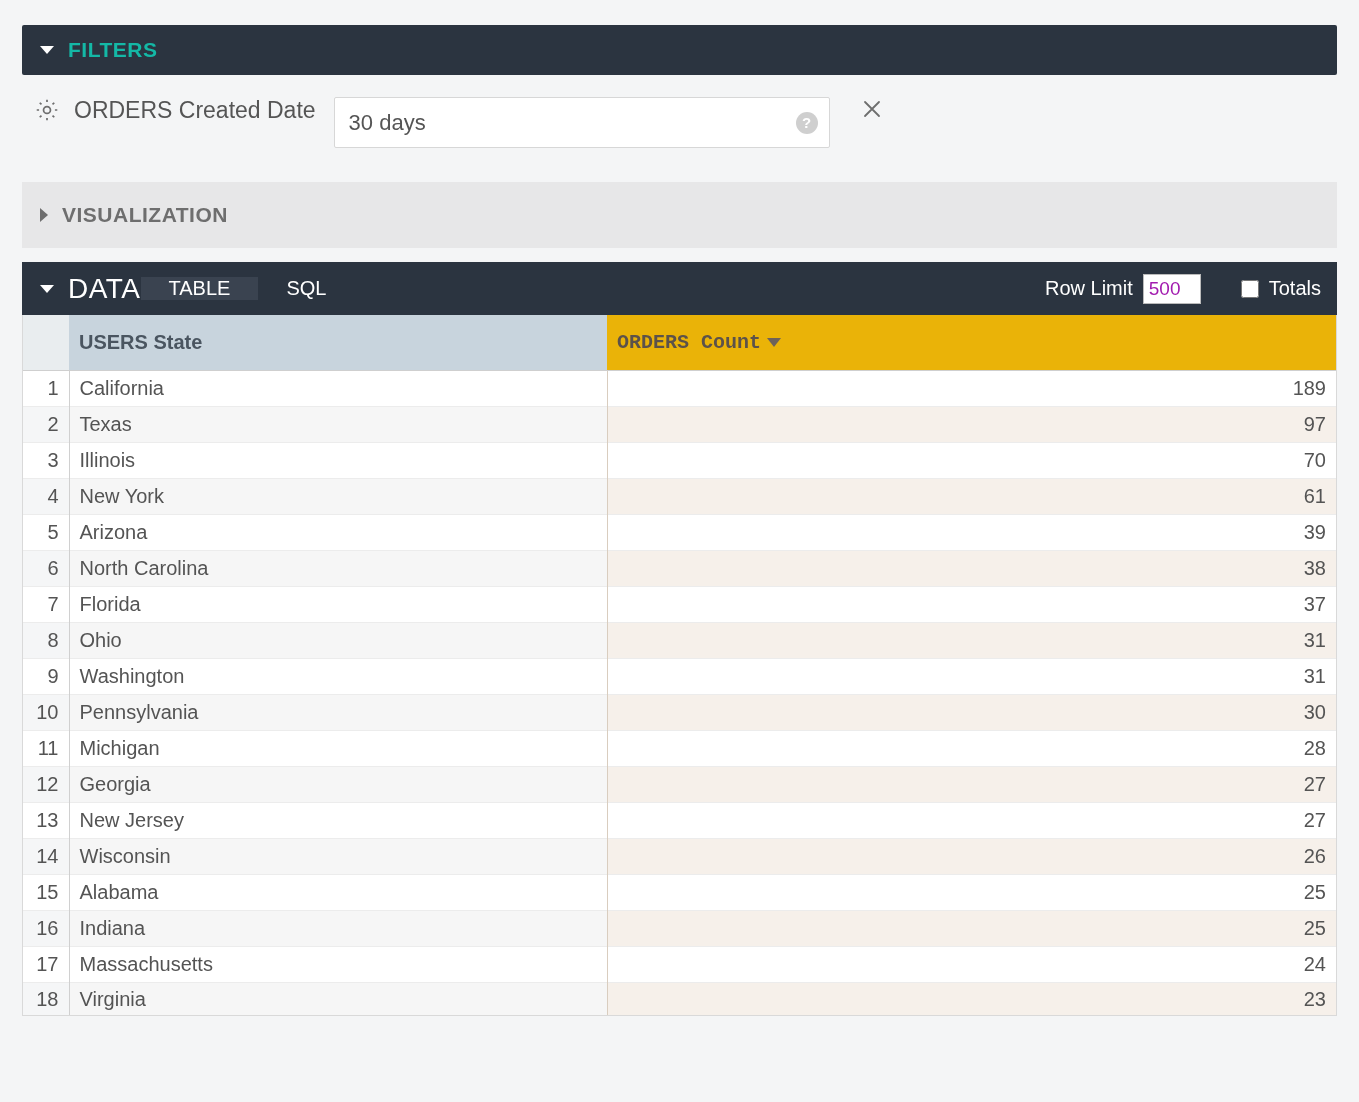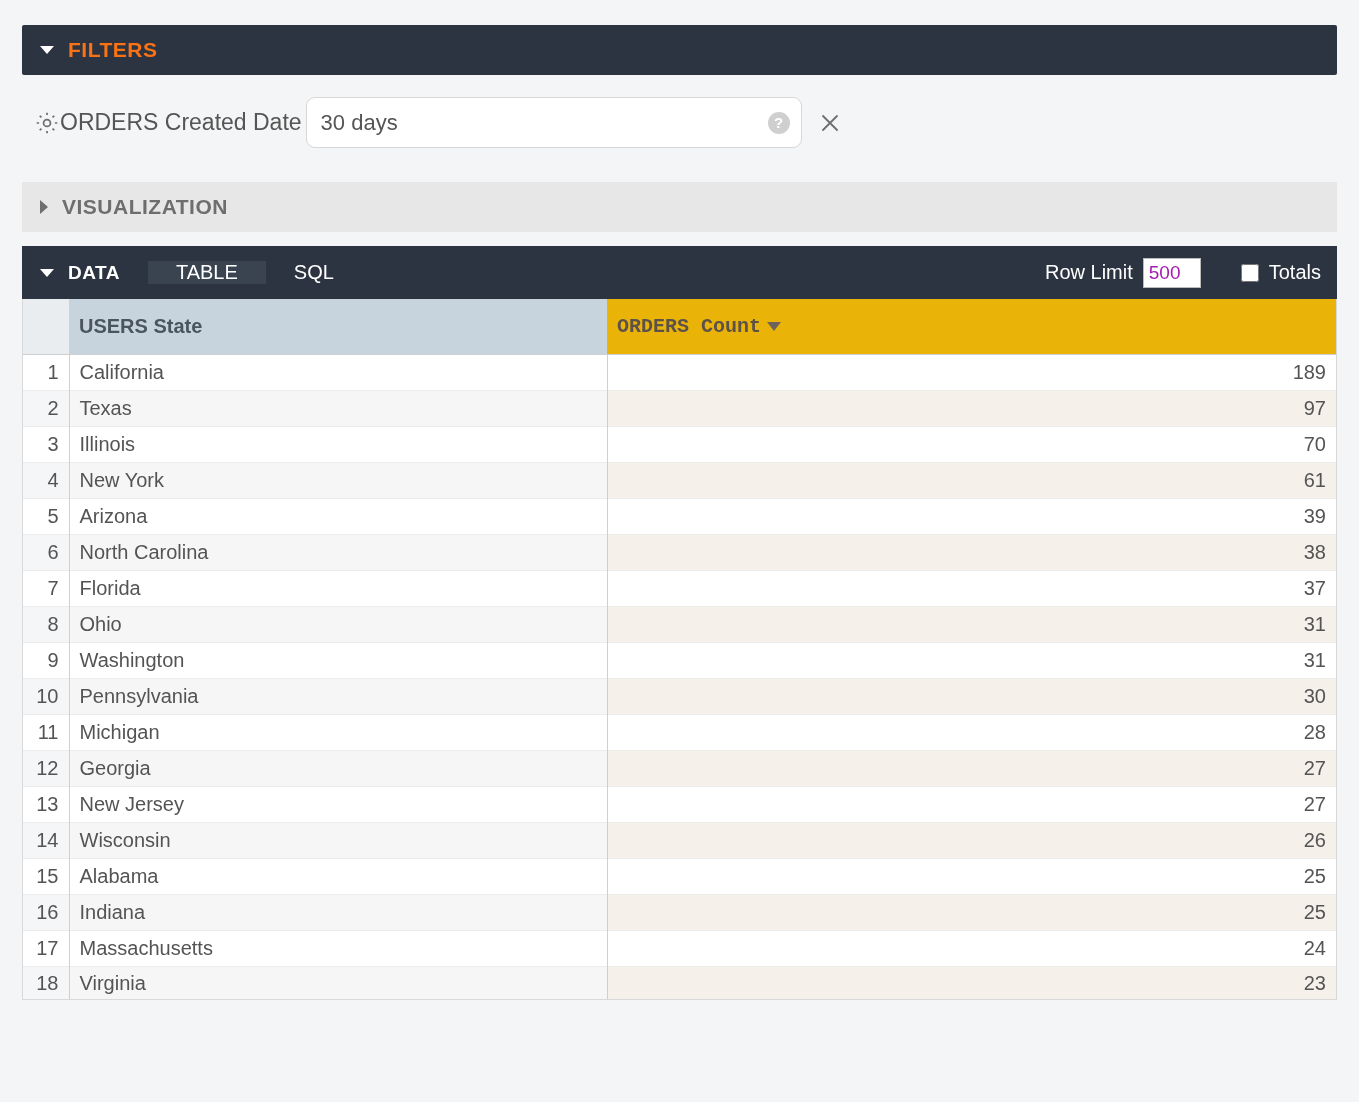--- a/index.html
+++ b/index.html
@@ -2,21 +2,21 @@
 <html><head>
 <meta charset="utf-8">
 <style>
   * { box-sizing: border-box; margin: 0; padding: 0; }
   html, body { width: 1359px; height: 1102px; background: #f4f5f6; font-family: -apple-system, "Helvetica Neue", Arial, sans-serif; color: #333; }
   .page { padding: 25px 22px 0 22px; }
 
   
   .panel-bar {
     background: #2b3440;
-    color: #f97316;
+    color: #14b8a6;
     height: 50px;
     display: flex;
     align-items: center;
     padding: 0 18px;
     border-radius: 2px;
   }
   .panel-bar .caret {
     width: 0; height: 0;
     border-left: 7px solid transparent;
     border-right: 7px solid transparent;
@@ -25,34 +25,35 @@
   }
   .panel-bar .title {
     font-size: 21px;
     font-weight: 600;
     letter-spacing: 0.5px;
   }
 
   
   .filter-row {
     display: flex;
-    align-items: center;
+    align-items: flex-start;
     padding: 22px 12px 26px 12px;
+    gap: 14px;
   }
   .gear-icon { width: 26px; height: 26px; color: #6e6e6e; }
   .filter-label { font-size: 23px; color: #555; margin-right: 4px; }
   .filter-input-wrap {
     position: relative;
     width: 496px;
   }
   .filter-input {
     width: 100%;
     height: 51px;
     border: 1px solid #d7d7d7;
-    border-radius: 9px;
+    border-radius: 2px;
     padding: 0 44px 0 14px;
     font-size: 22px;
     color: #555;
     background: #fff;
   }
   .help-icon {
     position: absolute;
     right: 12px; top: 50%; transform: translateY(-50%);
     width: 22px; height: 22px; border-radius: 50%;
     background: #cfcfcf; color: #fff;
@@ -63,21 +64,21 @@
     margin-left: 16px;
     width: 24px; height: 24px;
     color: #6e6e6e;
     cursor: pointer;
   }
   .remove-filter svg { width: 24px; height: 24px; }
 
   
   .viz-bar {
     background: #e7e7e8;
-    height: 50px;
+    height: 66px;
     display: flex;
     align-items: center;
     padding: 0 18px;
     margin-top: 8px;
   }
   .viz-bar .caret-right {
     width: 0; height: 0;
     border-top: 7px solid transparent;
     border-bottom: 7px solid transparent;
     border-left: 8px solid #6e6e6e;
@@ -90,21 +91,21 @@
     background: #2b3440;
     color: #fff;
     height: 53px;
     display: flex;
     align-items: stretch;
     padding-left: 18px;
     margin-top: 14px;
   }
   .data-bar .left { display:flex; align-items:center; }
   .data-bar .caret { margin-right: 14px; }
-  .data-bar .title { font-size: 19px; font-weight: 700; letter-spacing: 0.5px; margin-right: 28px; }
+  .data-bar .title { font-size: 28px; font-weight: 400; letter-spacing: 0.5px; }
   .data-tabs { display: flex; align-items: center; }
   .data-tab {
     display: flex; align-items: center;
     padding: 0 28px;
     font-size: 20px;
     font-weight: 400;
     color: #ffffff;
     cursor: pointer;
   }
   .data-tab.active { background: #3a4350; color: #fff; }

